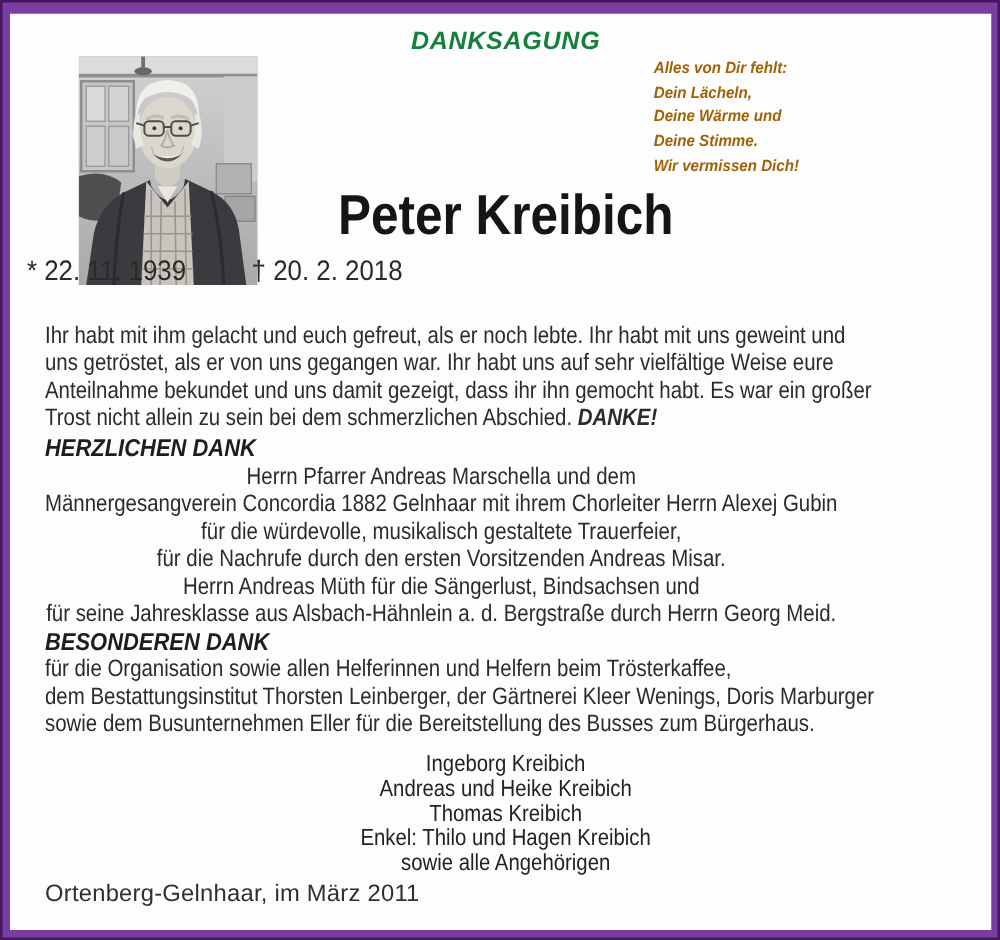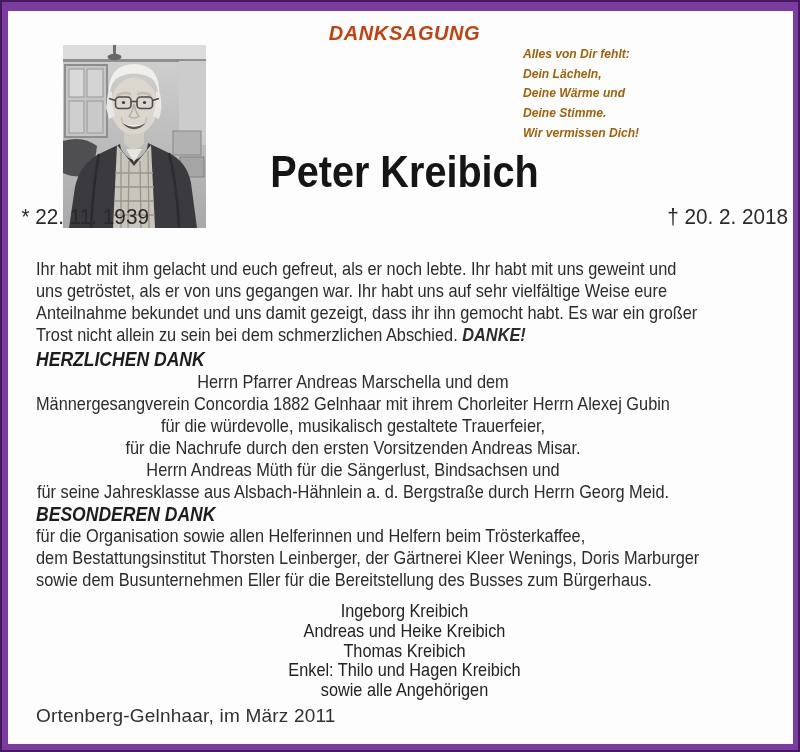--- a/index.html
+++ b/index.html
@@ -39,21 +39,21 @@
   .title {
     position: absolute;
     top: 10px; left: 0; width: 100%;
     padding-left: 8px;
     text-align: center;
     font-style: italic;
     font-weight: 700;
     font-size: 20px;
     line-height: 24px;
     letter-spacing: 0.6px;
-    color: #c2410c;
+    color: #15803d;
   }
 
   .portrait {
     position: absolute;
     left: 55px; top: 34px;
     width: 143px; height: 183px;
     background: #b9b9b9;
     overflow: hidden;
   }
   .portrait svg { display: block; width: 100%; height: 100%; }
@@ -77,22 +77,22 @@
     font-weight: 700;
     font-size: 45px;
     line-height: 48px;
     color: #151515;
   }
   .dates {
     position: absolute;
     top: 193px; left: 0; width: 100%;
     padding-left: 8px;
     display: flex;
-    justify-content: space-between;
-    gap: 22px;
+    justify-content: flex-start;
+    gap: 42px;
     font-size: 22.5px;
     line-height: 26px;
     color: #2a2a2a;
   }
   .dates span { display: inline-block; transform: scaleX(0.92); white-space: nowrap; }
 
   .bodyblock {
     position: absolute;
     left: 28px;
     font-size: 19px;

